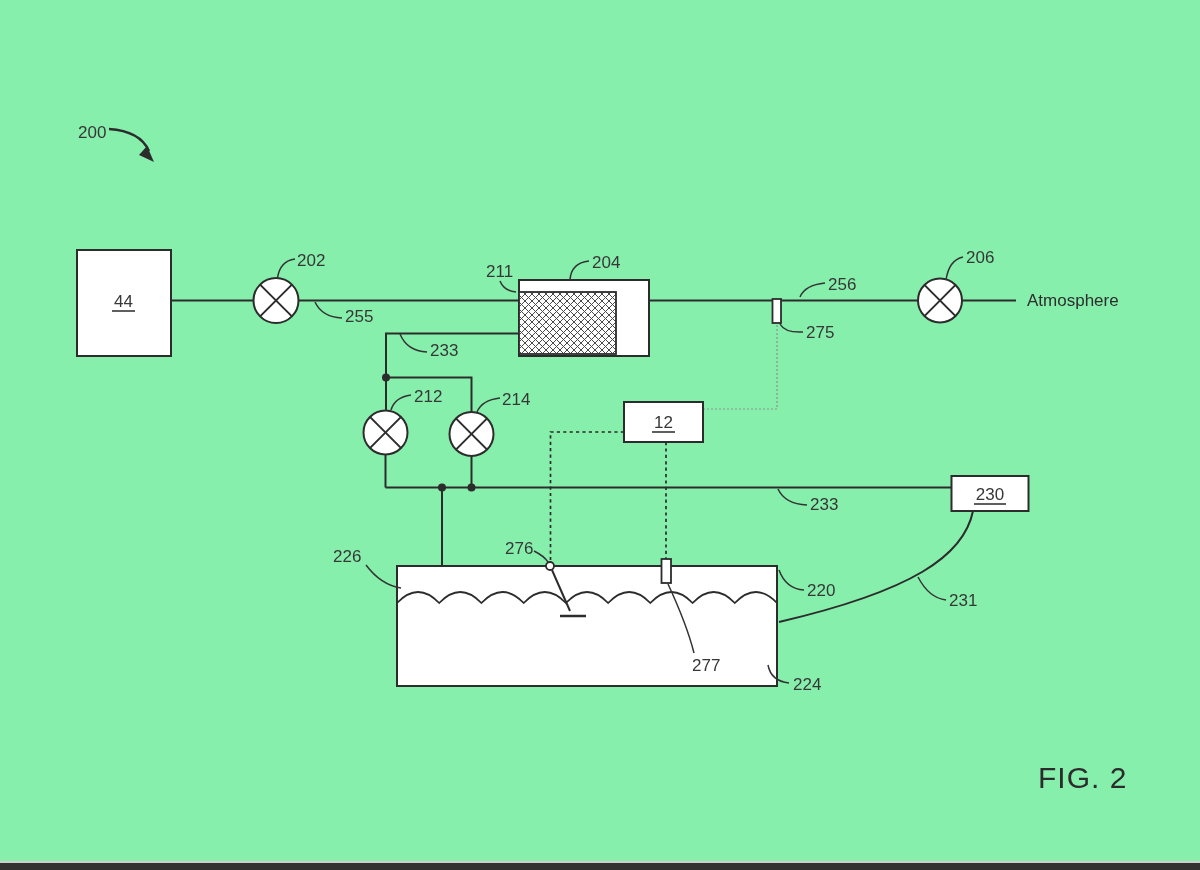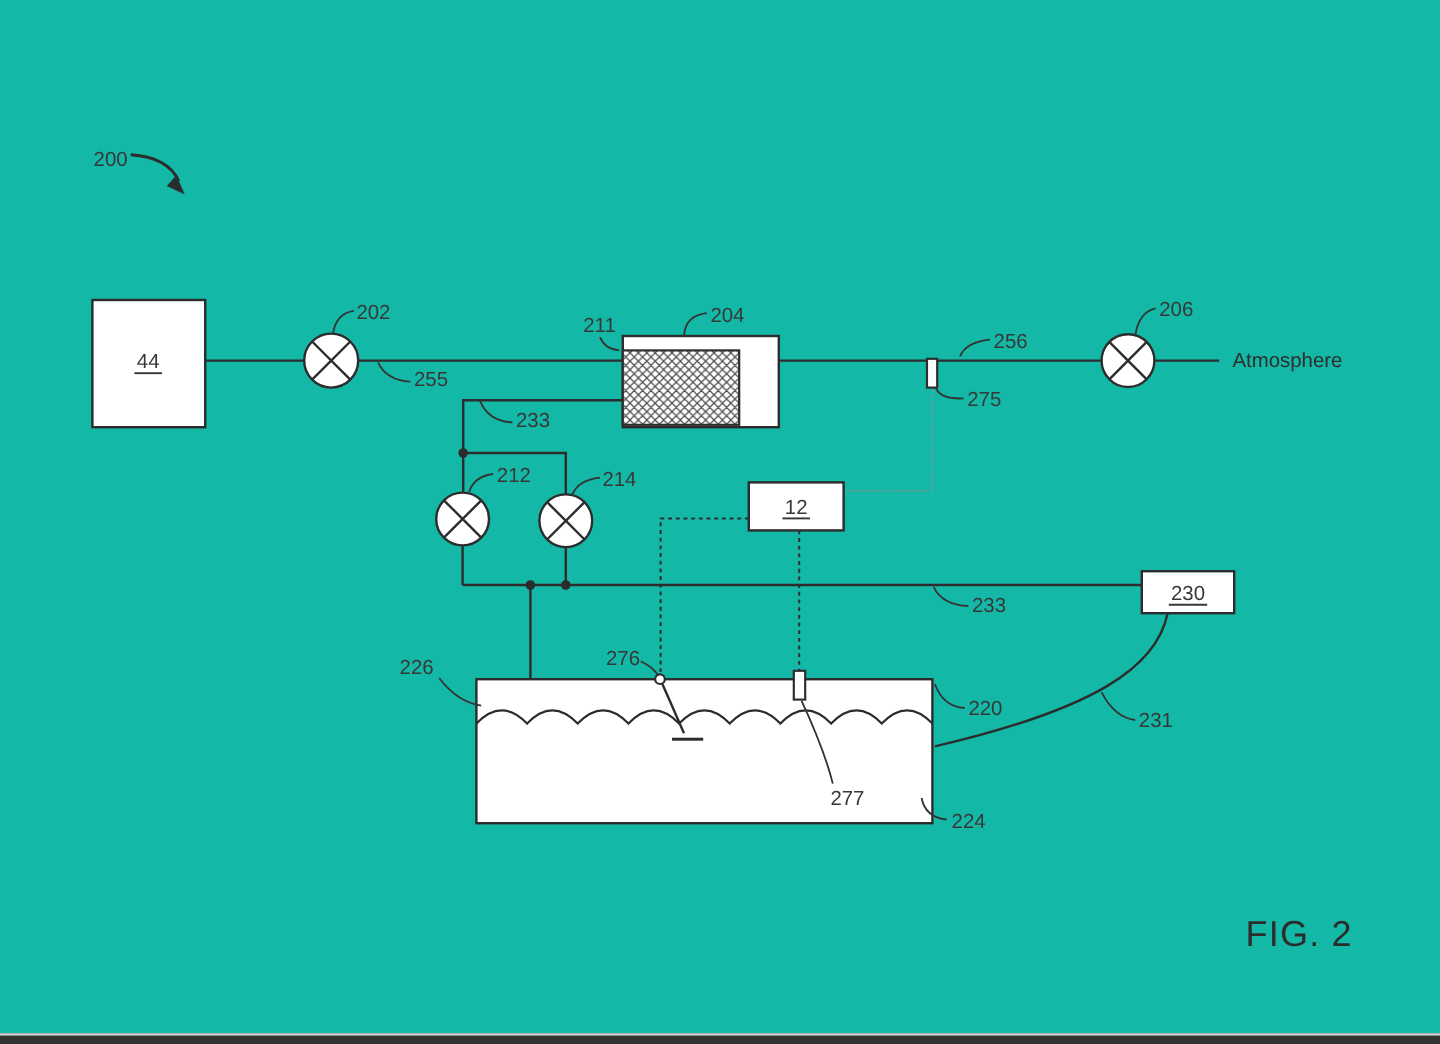--- a/index.html
+++ b/index.html
@@ -1,19 +1,19 @@
 <!DOCTYPE html>
 <html><head>
 <meta charset="utf-8">
 <style>
   html,body{margin:0;padding:0;background:#ffffff;}
   .page{
     position:relative;
     width:1200px;height:870px;
-    background:#14b8a6;
+    background:#86efac;
     font-family:"Liberation Sans", sans-serif;
     overflow:hidden;
   }
   svg{display:block;}
   svg text{
     font-family:"Liberation Sans", sans-serif;
     fill:#373737;
   }
   .ref{font-size:17px;}
   .boxnum{font-size:17px;text-anchor:middle;}

